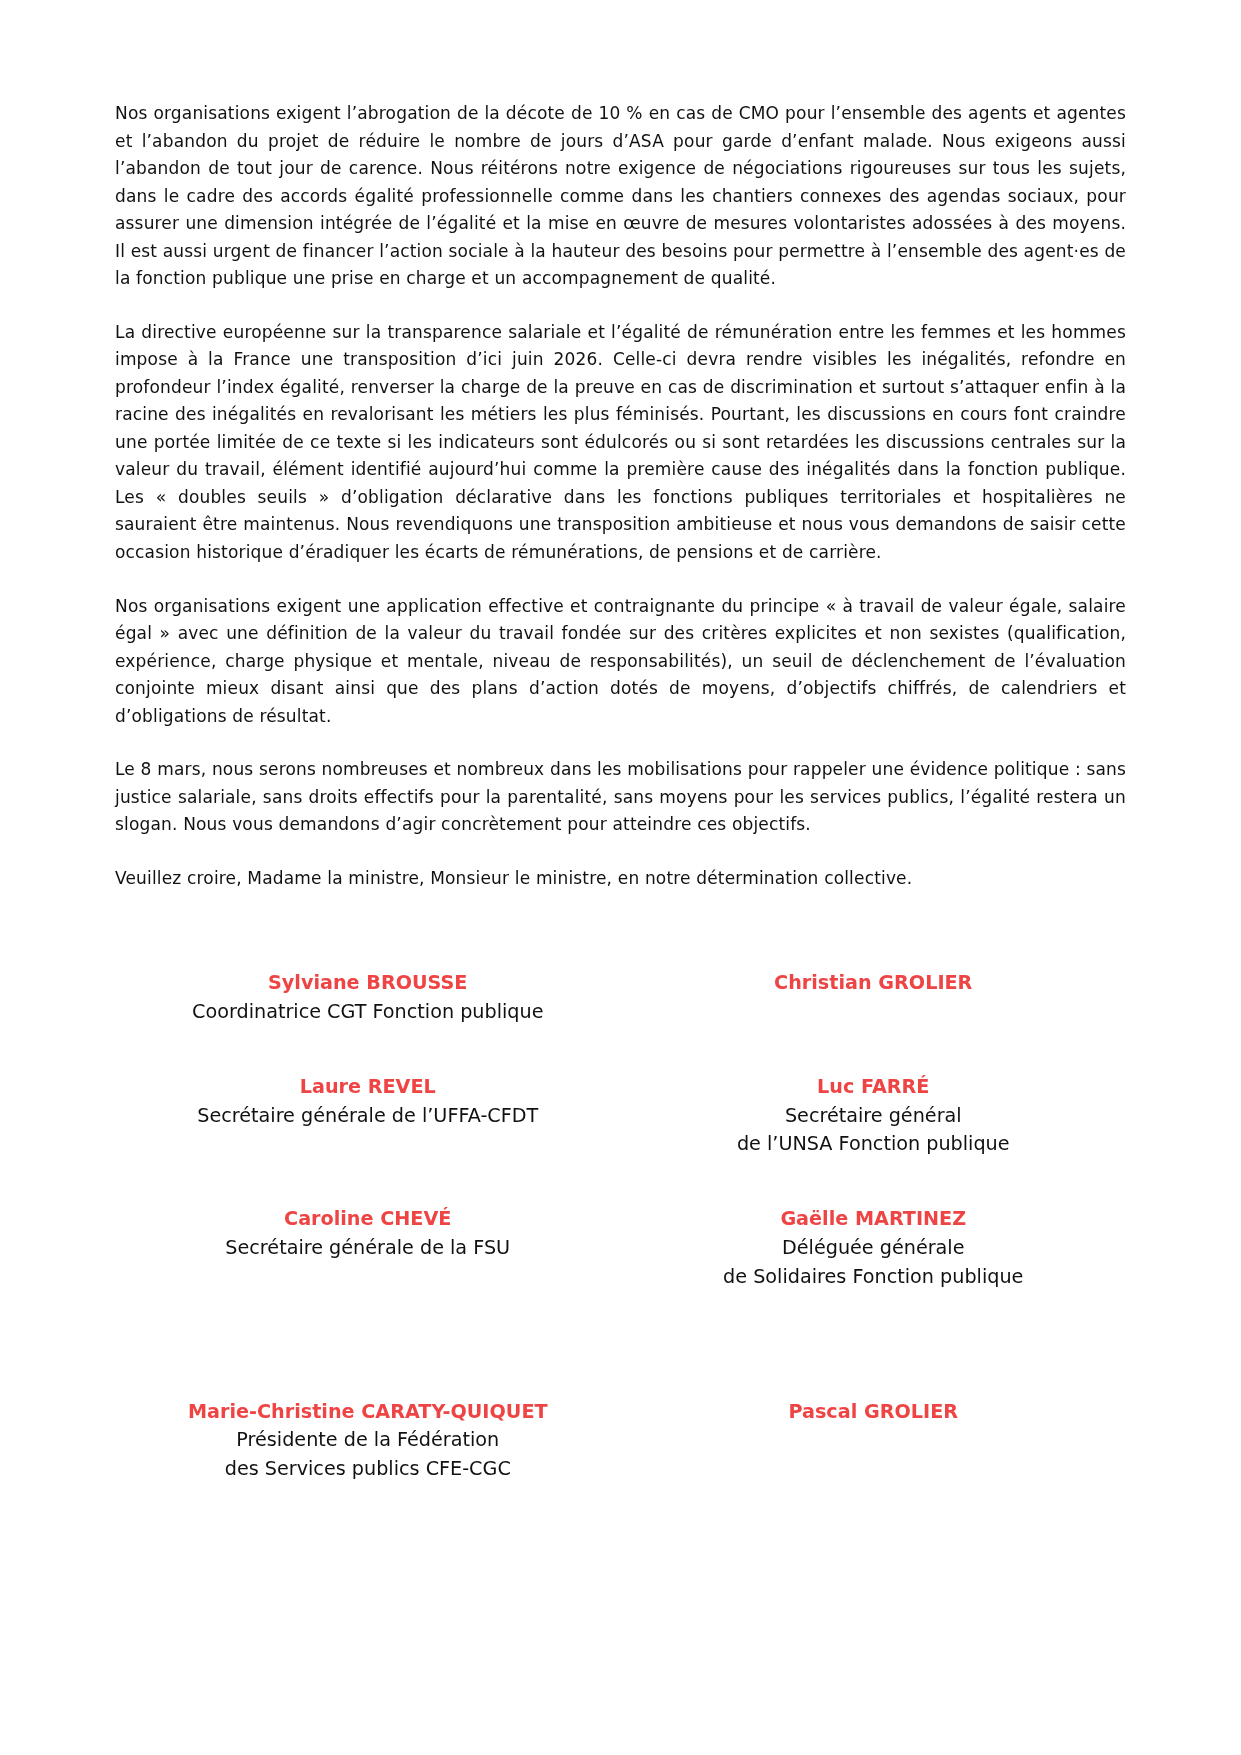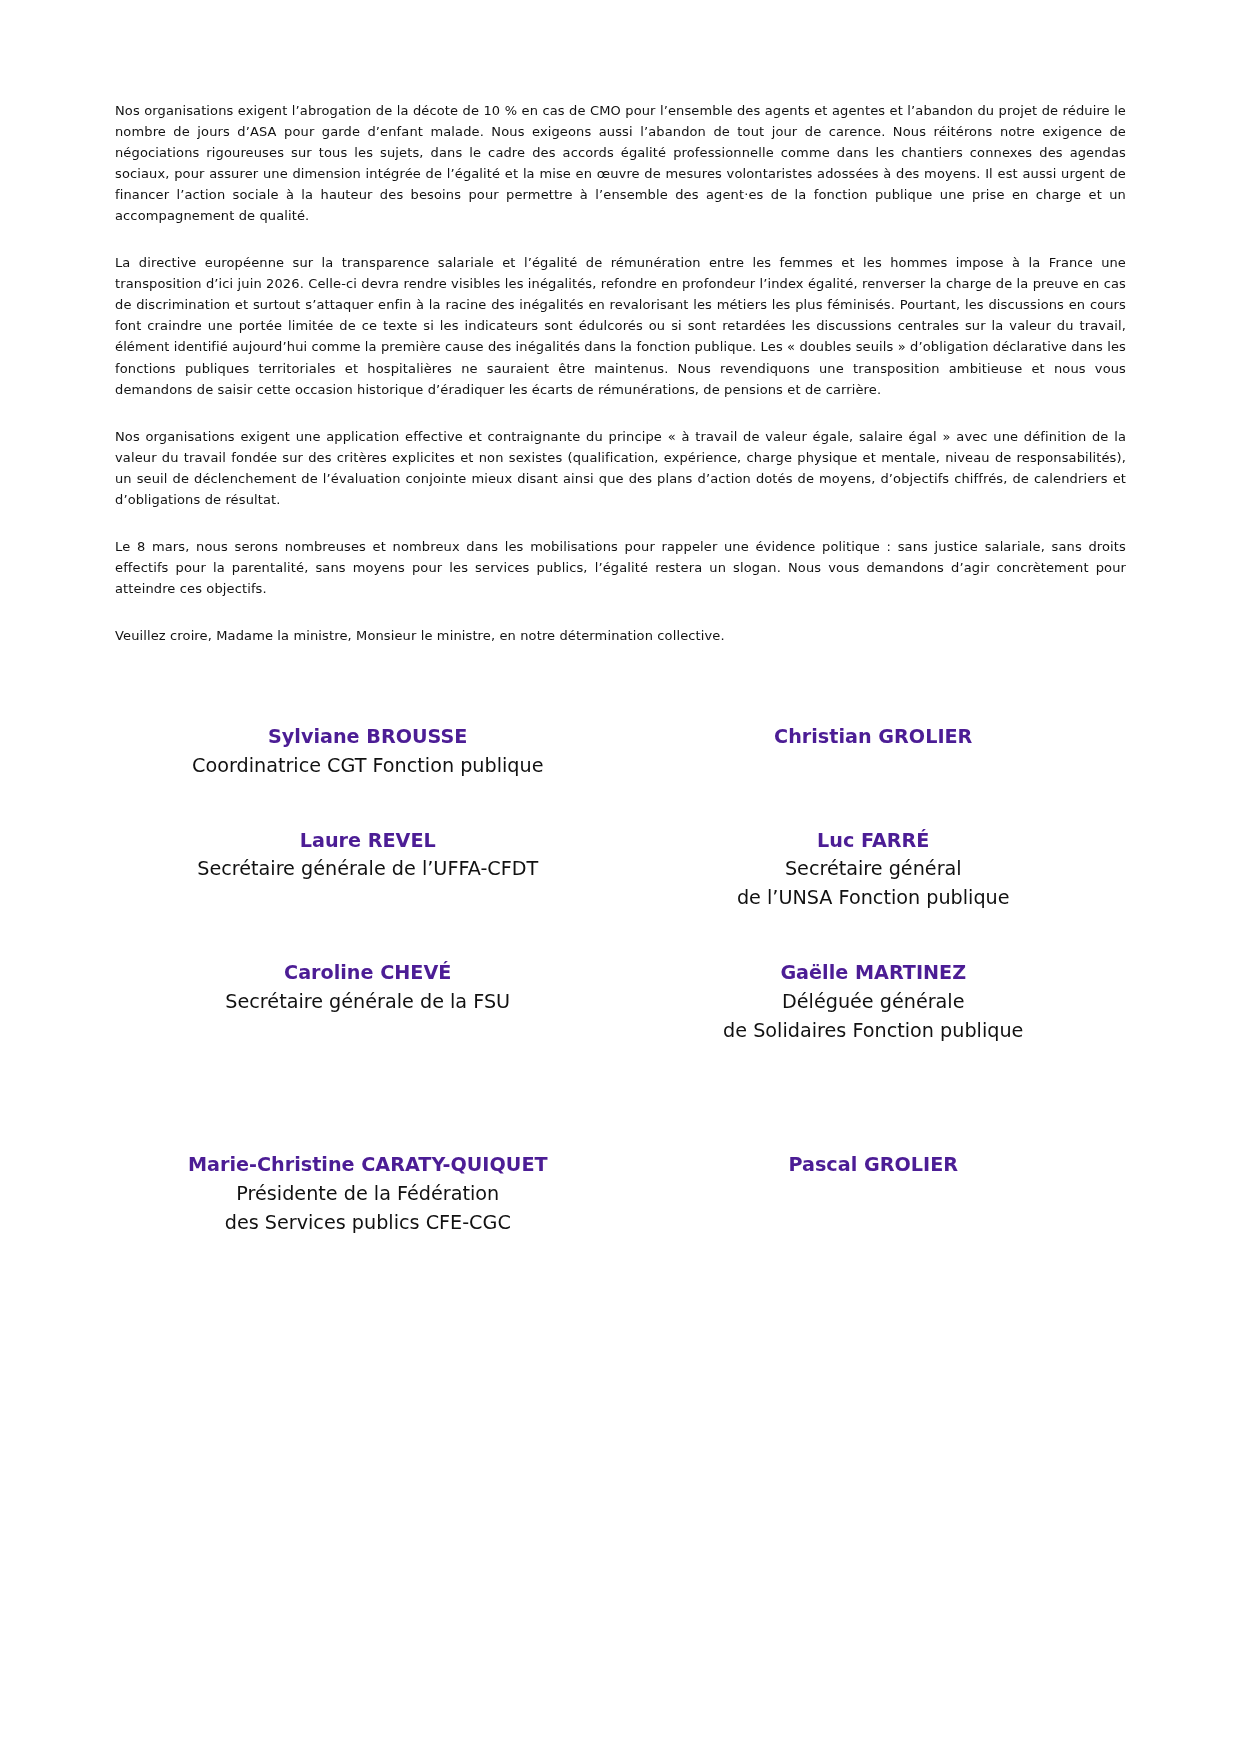--- a/index.html
+++ b/index.html
@@ -15,21 +15,21 @@
   }
   .page {
     box-sizing: border-box;
     width: 1241px;
     min-height: 1755px;
     padding: 100px 115px 60px 115px;
     background: #ffffff;
   }
   p.body-par {
     margin: 0 0 26px 0;
-    font-size: 13px;
+    font-size: 17px;
     line-height: 1.62;
     text-align: justify;
     text-justify: inter-word;
     color: #111111;
     letter-spacing: 0.01em;
   }
   p.body-par:last-of-type {
     margin-bottom: 13px;
   }
   .spacer-top {
@@ -48,21 +48,21 @@
     text-align: center;
     padding: 0 10px;
   }
   .sig-block {
     margin-bottom: 46px;
   }
   .sig-name {
     font-size: 19.2px;
     font-weight: bold;
     line-height: 1.5;
-    color: #4c1d95;
+    color: #ef4444;
   }
   .sig-role {
     font-size: 19.2px;
     line-height: 1.5;
     color: #111111;
   }
   .sig-row.last {
     margin-top: 60px;
   }
   .sig-row.last .sig-block {

